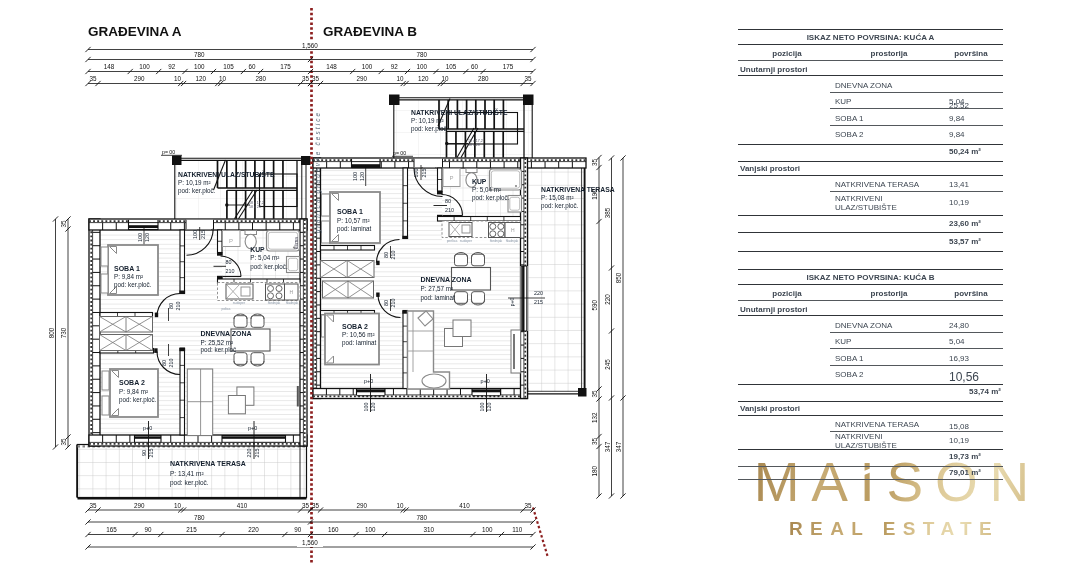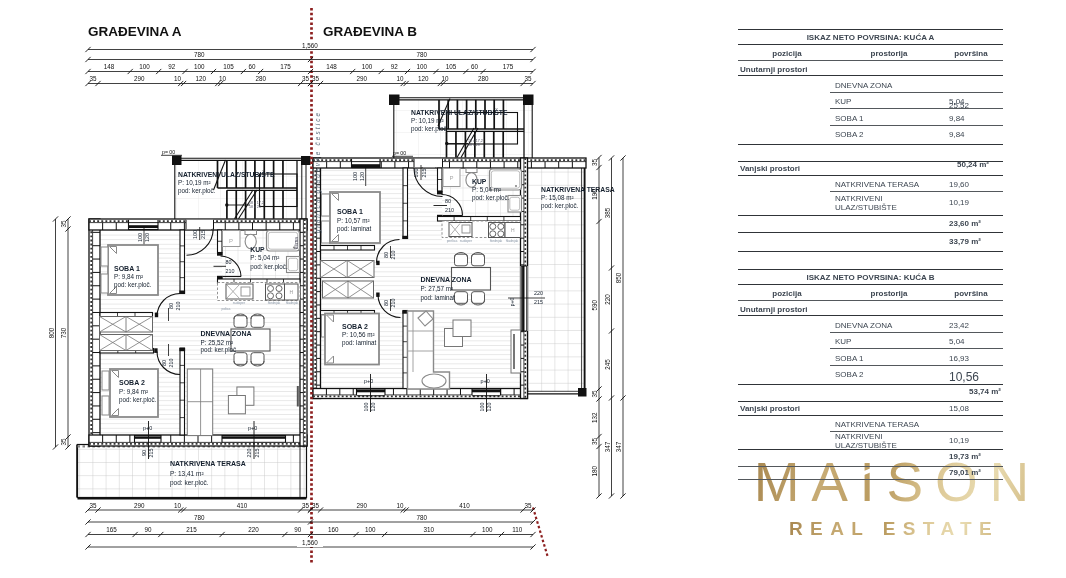--- a/index.html
+++ b/index.html
@@ -37,55 +37,55 @@
 <div class="tl" style="left:830px;top:108.0px;width:173px;"></div>
 
 <div class="tt" style="left:835px;top:113.5px;font-size:8px;">SOBA 1</div>
 <div class="tt" style="left:949px;top:113.5px;font-size:8px;">9,84</div>
 <div class="tl" style="left:830px;top:124.5px;width:173px;"></div>
 
 <div class="tt" style="left:835px;top:130.0px;font-size:8px;">SOBA 2</div>
 <div class="tt" style="left:949px;top:130.0px;font-size:8px;">9,84</div>
 <div class="tl2" style="left:738px;top:143.5px;width:265px;"></div>
 
-<div class="tt b" style="left:949px;top:160px;font-size:8px;margin-left:8px;">50,24 m²</div>
+<div class="tt b" style="left:949px;top:147.0px;font-size:8px;">50,24 m²</div>
 <div class="tl2" style="left:738px;top:160.5px;width:265px;"></div>
 
 <div class="tt b" style="left:740px;top:164.0px;font-size:8px;">Vanjski prostori</div>
 <div class="tl2" style="left:738px;top:175.0px;width:265px;"></div>
 
 <div class="tt" style="left:835px;top:179.5px;font-size:8px;">NATKRIVENA TERASA</div>
-<div class="tt" style="left:949px;top:179.5px;font-size:8px;">19,60</div>
+<div class="tt" style="left:949px;top:179.5px;font-size:8px;">13,41</div>
 <div class="tl" style="left:830px;top:191.0px;width:173px;"></div>
 
 <div class="tt" style="left:835px;top:193.5px;font-size:8px;">NATKRIVENI</div>
 <div class="tt" style="left:835px;top:202.5px;font-size:8px;">ULAZ/STUBIŠTE</div>
 <div class="tt" style="left:949px;top:198.0px;font-size:8px;">10,19</div>
 <div class="tl2" style="left:738px;top:214.5px;width:265px;"></div>
 
 <div class="tt b" style="left:949px;top:218.5px;font-size:8px;text-align:right;">23,60 m²</div>
 <div class="tl2" style="left:738px;top:232.0px;width:265px;"></div>
 
-<div class="tt b" style="left:949px;top:236.5px;font-size:8px;">33,79 m²</div>
+<div class="tt b" style="left:949px;top:236.5px;font-size:8px;">53,57 m²</div>
 <div class="tl2" style="left:738px;top:250.5px;width:265px;"></div>
 
 <div class="tl2" style="left:738px;top:269px;width:265px;"></div>
 <div class="tt b" style="left:870.5px;top:273.0px;font-size:8px;transform:translateX(-50%);">ISKAZ NETO POVRSINA: KUĆA B</div>
 <div class="tl2" style="left:738px;top:283.5px;width:265px;"></div>
 
 <div class="tt b" style="left:787px;top:288.5px;font-size:8px;transform:translateX(-50%);">pozicija</div>
 <div class="tt b" style="left:889px;top:288.5px;font-size:8px;transform:translateX(-50%);">prostorija</div>
 <div class="tt b" style="left:971px;top:288.5px;font-size:8px;transform:translateX(-50%);">površina</div>
 <div class="tl" style="left:738px;top:300px;width:265px;"></div>
 
 <div class="tt b" style="left:740px;top:304.5px;font-size:8px;">Unutarnji prostori</div>
 <div class="tl2" style="left:738px;top:315px;width:265px;"></div>
 
 <div class="tt" style="left:835px;top:320.5px;font-size:8px;">DNEVNA ZONA</div>
-<div class="tt" style="left:949px;top:320.5px;font-size:8px;">23,42</div>
+<div class="tt" style="left:949px;top:320.5px;font-size:8px;">24,80</div>
 <div class="tl" style="left:830px;top:331.5px;width:173px;"></div>
 
 <div class="tt" style="left:835px;top:337.0px;font-size:8px;">KUP</div>
 <div class="tt" style="left:949px;top:337.0px;font-size:8px;">5,04</div>
 <div class="tl" style="left:830px;top:348.0px;width:173px;"></div>
 
 <div class="tt" style="left:835px;top:353.5px;font-size:8px;">SOBA 1</div>
 <div class="tt" style="left:949px;top:353.5px;font-size:8px;">16,93</div>
 <div class="tl" style="left:830px;top:364.5px;width:173px;"></div>
 
@@ -93,21 +93,21 @@
 <div class="tt" style="left:949px;top:370.0px;font-size:12px;">10,56</div>
 <div class="tl2" style="left:738px;top:383.5px;width:265px;"></div>
 
 <div class="tt b" style="left:949px;top:387.0px;font-size:8px;margin-left:20px;">53,74 m²</div>
 <div class="tl2" style="left:738px;top:400.5px;width:265px;"></div>
 
 <div class="tt b" style="left:740px;top:404.0px;font-size:8px;">Vanjski prostori</div>
 <div class="tl2" style="left:738px;top:415.0px;width:265px;"></div>
 
 <div class="tt" style="left:835px;top:419.5px;font-size:8px;">NATKRIVENA TERASA</div>
-<div class="tt" style="left:949px;top:404px;font-size:8px;">15,08</div>
+<div class="tt" style="left:949px;top:422px;font-size:8px;">15,08</div>
 <div class="tl" style="left:830px;top:431.0px;width:173px;"></div>
 
 <div class="tt" style="left:835px;top:431.5px;font-size:8px;">NATKRIVENI</div>
 <div class="tt" style="left:835px;top:440.5px;font-size:8px;">ULAZ/STUBIŠTE</div>
 <div class="tt" style="left:949px;top:436.0px;font-size:8px;">10,19</div>
 <div class="tl2" style="left:738px;top:449.0px;width:265px;"></div>
 
 <div class="tt b" style="left:949px;top:451.5px;font-size:8px;">19,73 m²</div>
 <div class="tl" style="left:738px;top:465.5px;width:265px;"></div>
 

